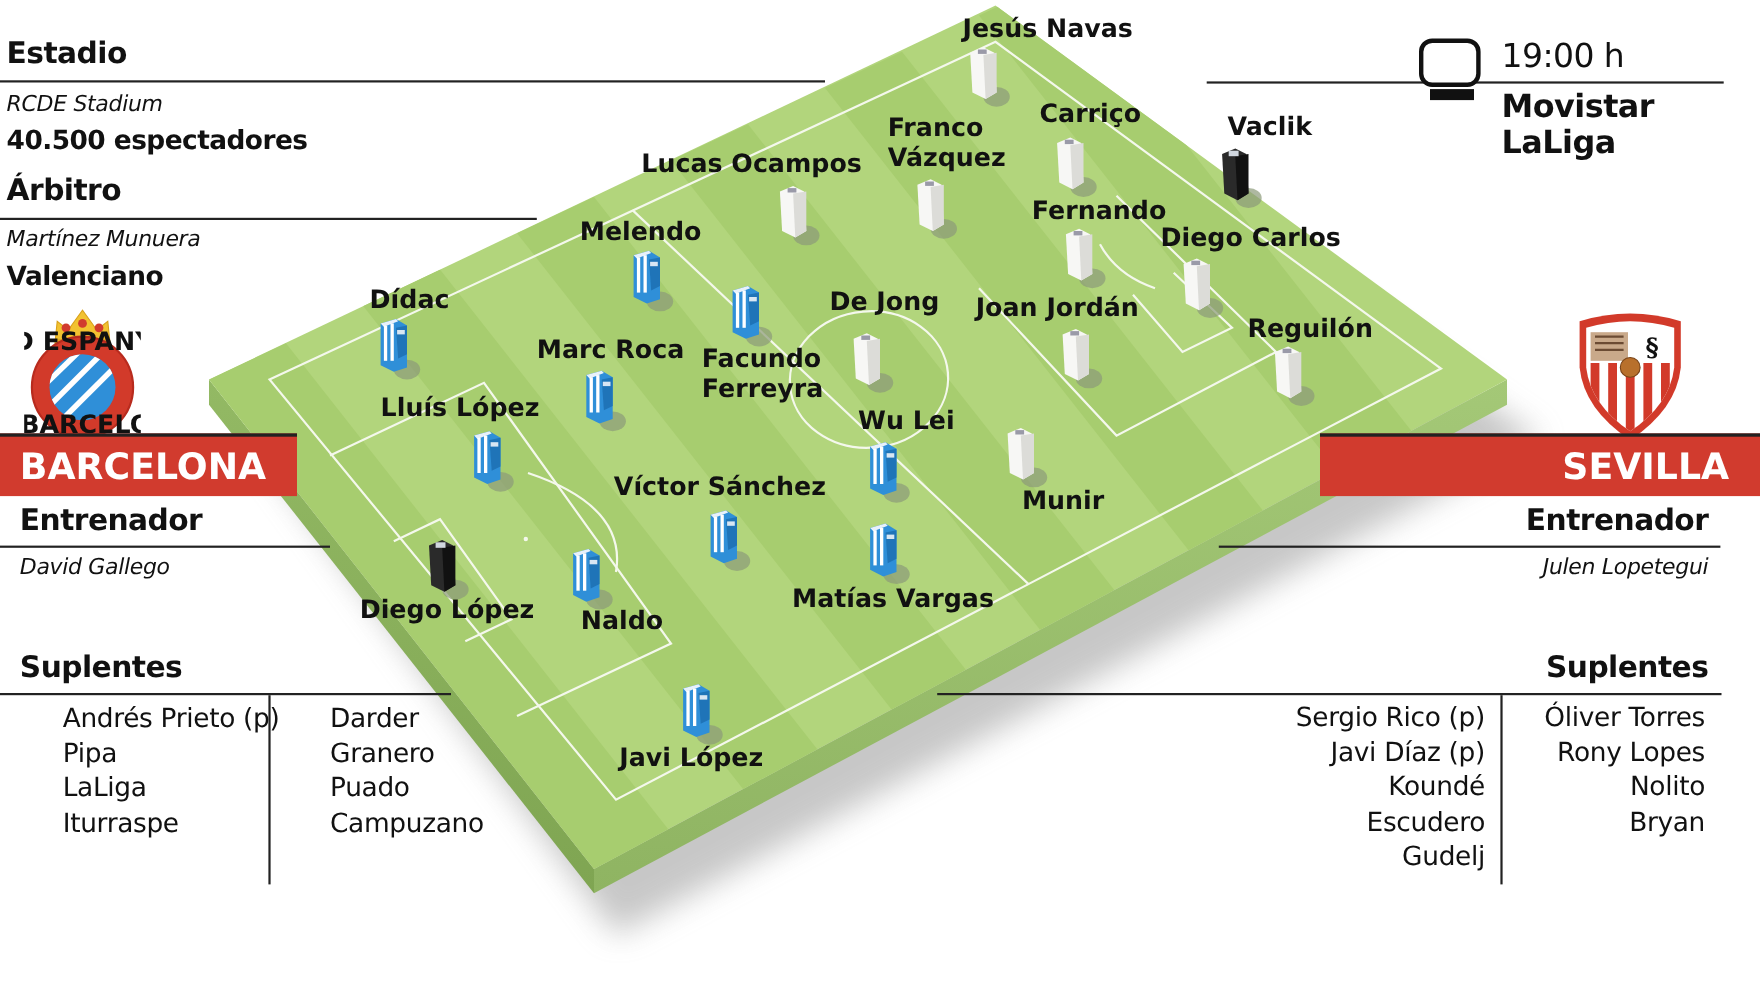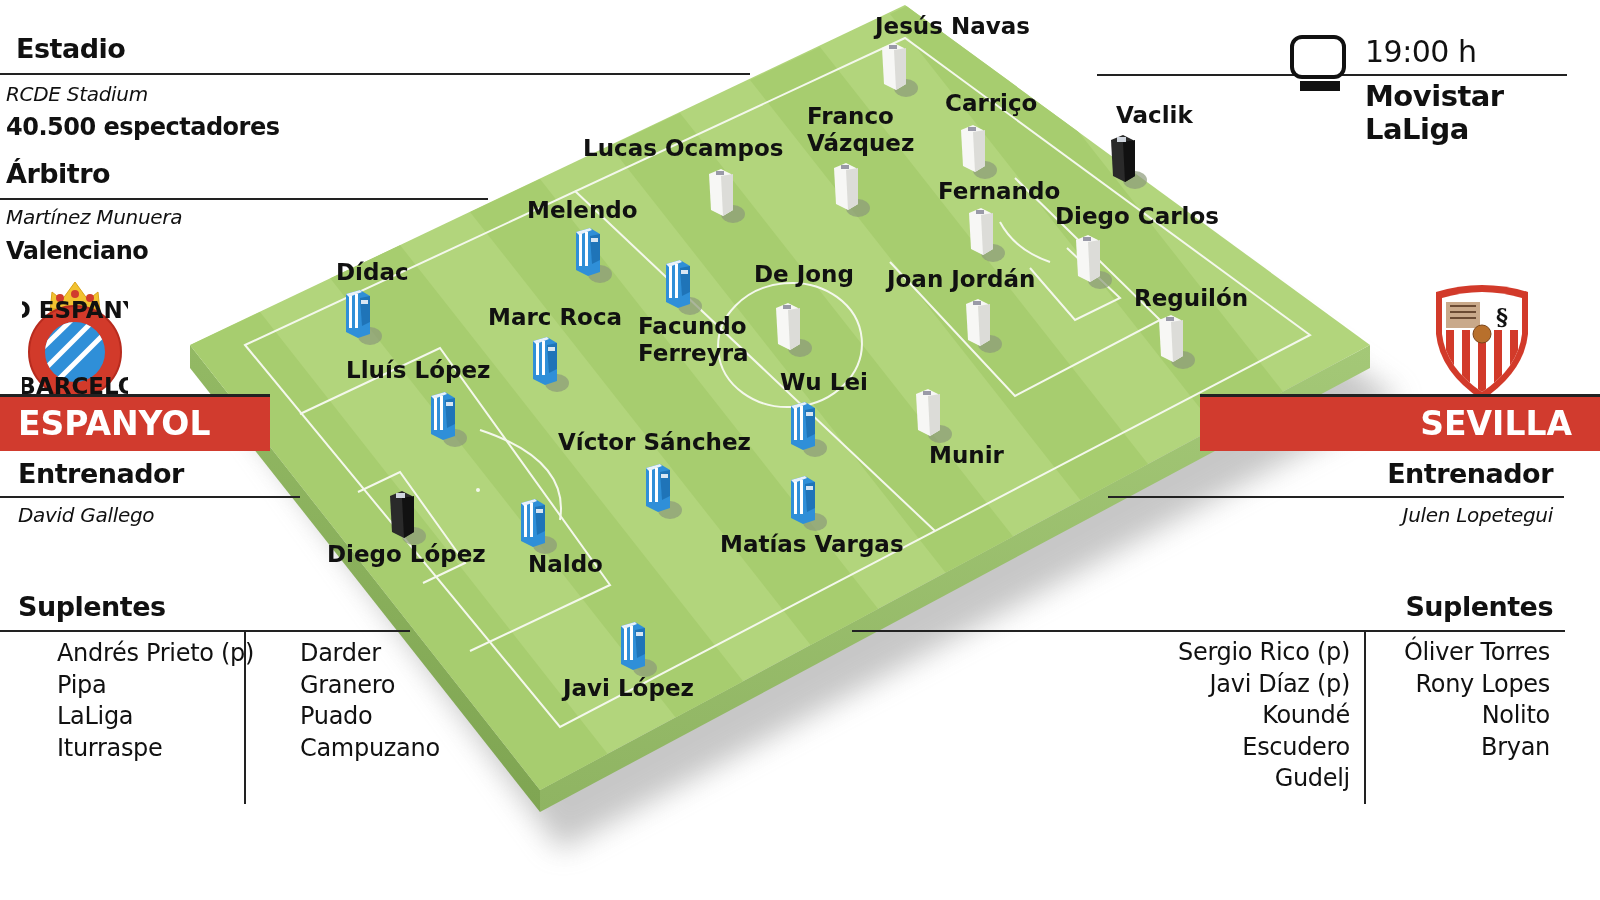--- a/index.html
+++ b/index.html
@@ -149,21 +149,21 @@
     <text x="583" y="156">Lucas Ocampos</text>
     <text x="938" y="199">Fernando</text>
     <text x="1055" y="224">Diego Carlos</text>
     <text x="754" y="282">De Jong</text>
     <text x="887" y="287">Joan Jordán</text>
     <text x="1134" y="306">Reguilón</text>
     <text x="929" y="463">Munir</text>
   </g>
 </svg>
 
-<div class="abs h-bold" style="left:16px;top:33px;text-align:center;">Estadio</div>
+<div class="abs h-bold" style="left:6px;top:33px;text-align:center;">Estadio</div>
 <div class="rule" style="left:0;top:73px;width:750px;"></div>
 <div class="abs txt" style="left:6px;top:82px;">RCDE Stadium</div>
 <div class="abs txt-b" style="left:6px;top:113px;">40.500 espectadores</div>
 <div class="abs h-bold" style="left:6px;top:158px;">Árbitro</div>
 <div class="rule" style="left:0;top:198px;width:488px;"></div>
 <div class="abs txt" style="left:6px;top:205px;">Martínez Munuera</div>
 <div class="abs txt-b" style="left:6px;top:237px;">Valenciano</div>
 
 <div class="rule" style="left:1097px;top:74px;width:470px;"></div>
 <div class="abs" style="left:1290px;top:35px;width:64px;height:60px;">
@@ -212,21 +212,21 @@
     <rect x="62" y="46" width="8" height="70"></rect>
     <rect x="78" y="46" width="8" height="70"></rect>
   </g>
   <rect x="14" y="18" width="34" height="26" fill="#c9a98a"></rect>
   <path d="M18,22 h26 M18,28 h26 M18,34 h26" stroke="#6b4b33" stroke-width="2"></path>
   <text x="70" y="40" text-anchor="middle" font-size="22" fill="#111" style="font-family:'DejaVu Serif',serif;">§</text>
   <circle cx="50" cy="50" r="9" fill="#b8702c" stroke="#7a4418" stroke-width="1"></circle>
 </svg>
 
 <div class="band" style="left:0;top:394px;width:270px;border-top:3px solid #222;">
-  <div class="team-name abs" style="left:18px;top:7px;">ESPANYOL</div>
+  <div class="team-name abs" style="left:18px;top:7px;">BARCELONA</div>
 </div>
 <div class="band" style="left:1200px;top:394px;width:416px;border-top:3px solid #222;">
   <div class="team-name abs" style="right:44px;top:7px;">SEVILLA</div>
 </div>
 
 <div class="abs h-bold" style="left:18px;top:458px;">Entrenador</div>
 <div class="rule" style="left:0;top:496px;width:300px;"></div>
 <div class="abs txt" style="left:18px;top:503px;">David Gallego</div>
 
 <div class="abs h-bold right" style="right:47px;top:458px;">Entrenador</div>

